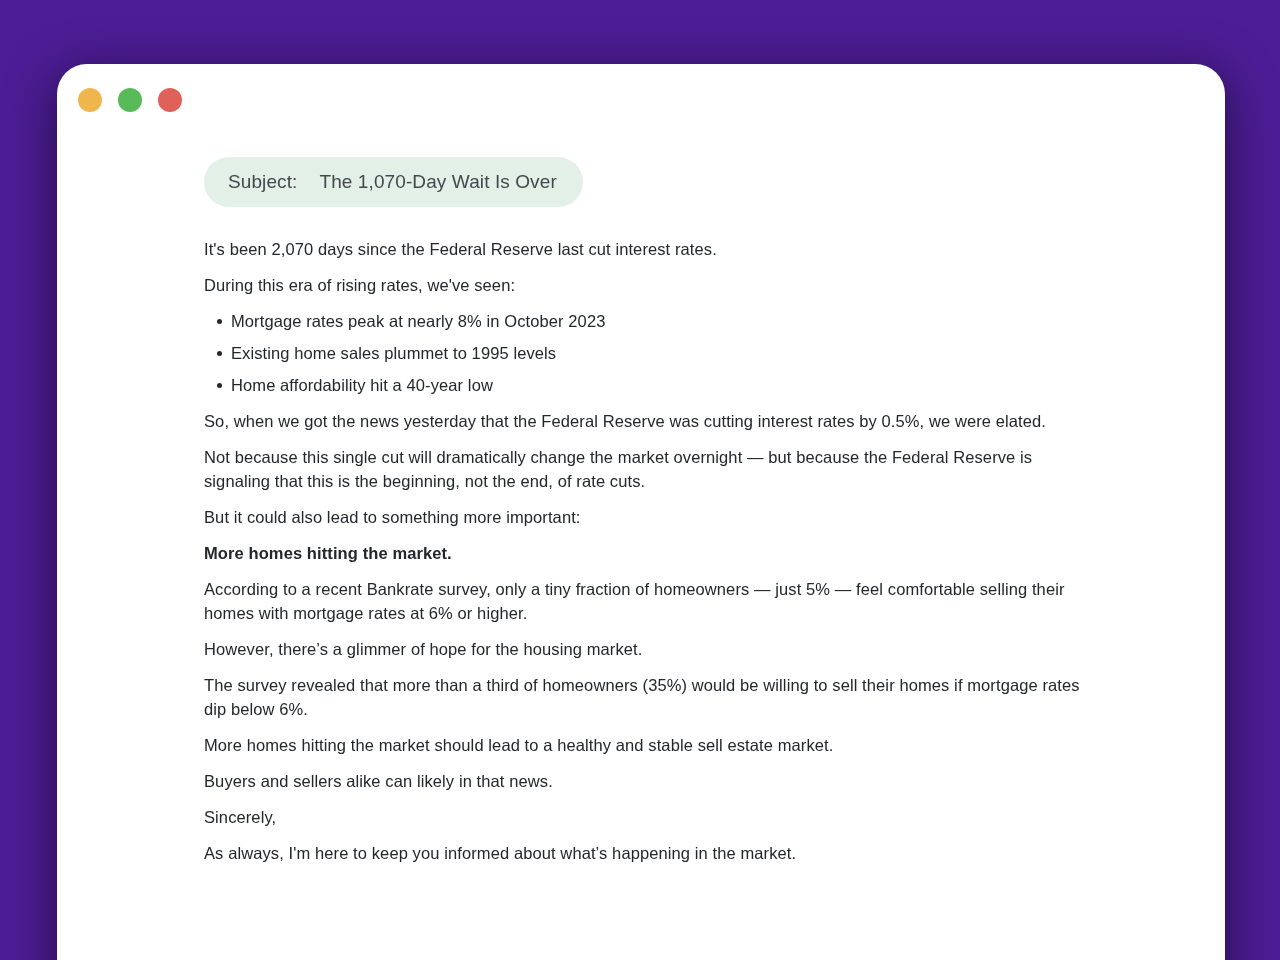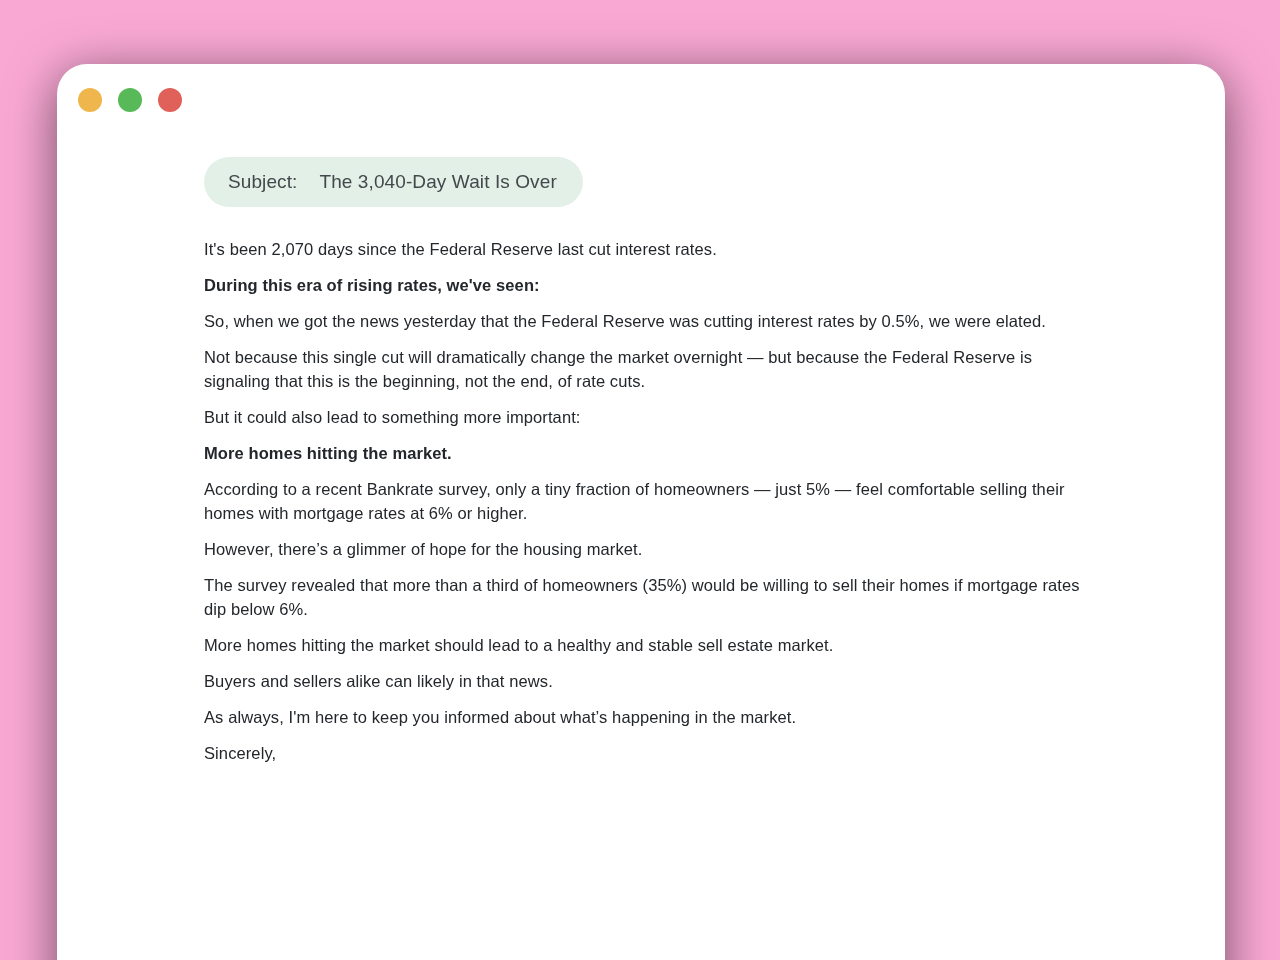--- a/index.html
+++ b/index.html
@@ -3,21 +3,21 @@
 <meta charset="utf-8">
 <style>
   html, body {
     margin: 0;
     padding: 0;
   }
   .stage {
     position: relative;
     width: 1280px;
     height: 960px;
-    background: #f9a8d4;
+    background: #4c1d95;
     overflow: hidden;
     font-family: "Liberation Sans", sans-serif;
   }
   .window {
     position: absolute;
     left: 57px;
     top: 64px;
     width: 1168px;
     height: 1000px;
     background: #ffffff;
@@ -59,21 +59,21 @@
     width: 876px;
     font-size: 16.5px;
     line-height: 24px;
     color: #23272b;
     letter-spacing: 0.1px;
   }
   .body-copy p {
     margin: 0 0 12px 0;
   }
   .para-bold {
-    font-weight: 700;
+    font-weight: 400;
   }
   .para-bold-underline {
     font-weight: 700;
     text-decoration-thickness: 1.5px;
     text-underline-offset: 3px;
   }
   ul.highlights {
     list-style: none;
     margin: 0 0 12px 0;
     padding: 0;
@@ -106,49 +106,63 @@
     <div class="titlebar">
       <span class="traffic-dot" style="background: rgb(238, 182, 77);"></span>
       <span class="traffic-dot" style="background: rgb(87, 185, 87);"></span>
       <span class="traffic-dot" style="background: rgb(224, 96, 90);"></span>
     </div>
 
     <div class="content">
 
       <div class="subject-pill" style="background: rgb(227, 240, 231);">
         <span class="subject-label">Subject:</span>
-        <span class="subject-title">The 3,040-Day Wait Is Over</span>
+        <span class="subject-title">The 1,070-Day Wait Is Over</span>
       </div>
 
       <div class="body-copy">
 
         <p>It's been 2,070 days since the Federal Reserve last cut interest rates.</p>
 
         <p class="para-bold">During this era of rising rates, we've seen:</p>
 
+        <ul class="highlights">
+          <li>
+            <span class="bullet-dot"></span>
+            <span>Mortgage rates peak at nearly 8% in October 2023</span>
+          </li>
+          <li>
+            <span class="bullet-dot"></span>
+            <span>Existing home sales plummet to 1995 levels</span>
+          </li>
+          <li>
+            <span class="bullet-dot"></span>
+            <span>Home affordability hit a 40-year low</span>
+          </li>
+        </ul>
 
         <p>So, when we got the news yesterday that the Federal Reserve was cutting interest rates by 0.5%, we were elated.</p>
 
         <p>Not because this single cut will dramatically change the market overnight — but because the Federal Reserve is signaling that this is the beginning, not the end, of rate cuts.</p>
 
 
         <p>But it could also lead to something more important:</p>
 
         <p class="para-bold-underline">More homes hitting the market.</p>
 
         <p>According to a recent Bankrate survey, only a tiny fraction of homeowners — just 5% — feel comfortable selling their homes with mortgage rates at 6% or higher.</p>
 
         <p>However, there’s a glimmer of hope for the housing market.</p>
 
         <p>The survey revealed that more than a third of homeowners (35%) would be willing to sell their homes if mortgage rates dip below 6%.</p>
 
         <p>More homes hitting the market should lead to a healthy and stable sell estate market.</p>
 
         <p>Buyers and sellers alike can likely in that news.</p>
 
+        <p>Sincerely,</p>
+
         <p>As always, I'm here to keep you informed about what’s happening in the market.</p>
-
-        <p>Sincerely,</p>
 
       </div>
     </div>
   </div>
 </div>
 
 </body></html>

